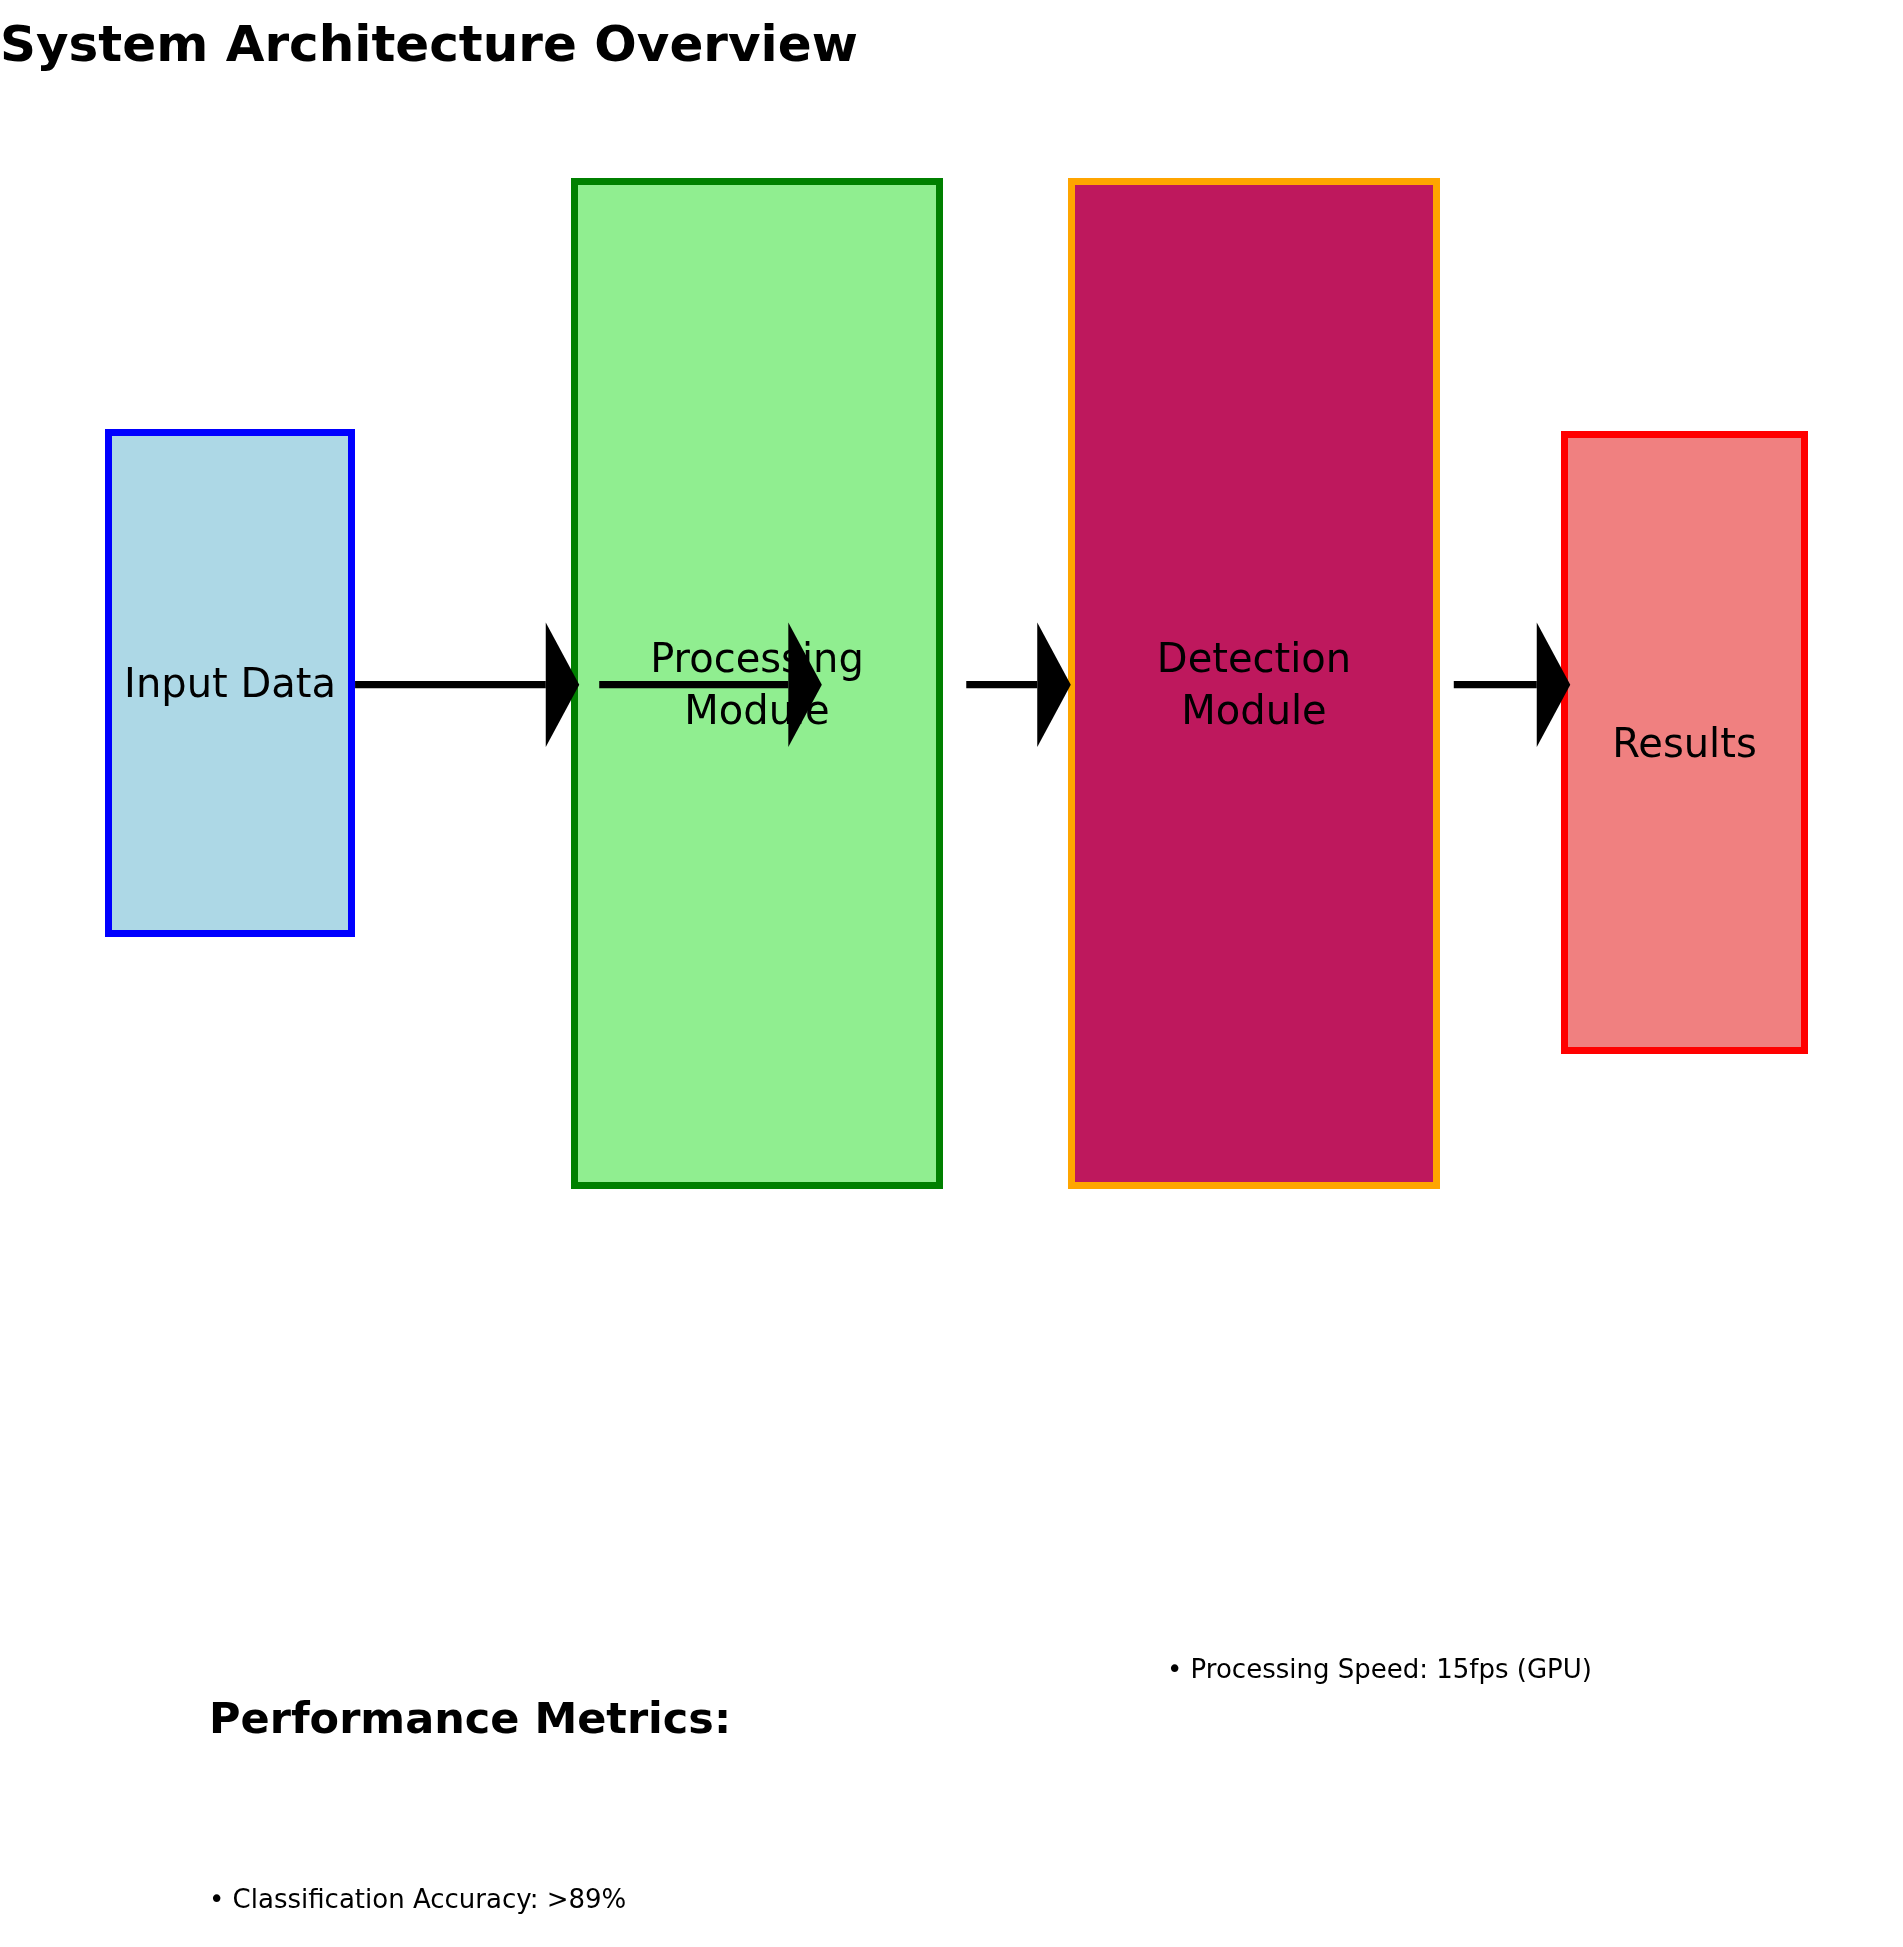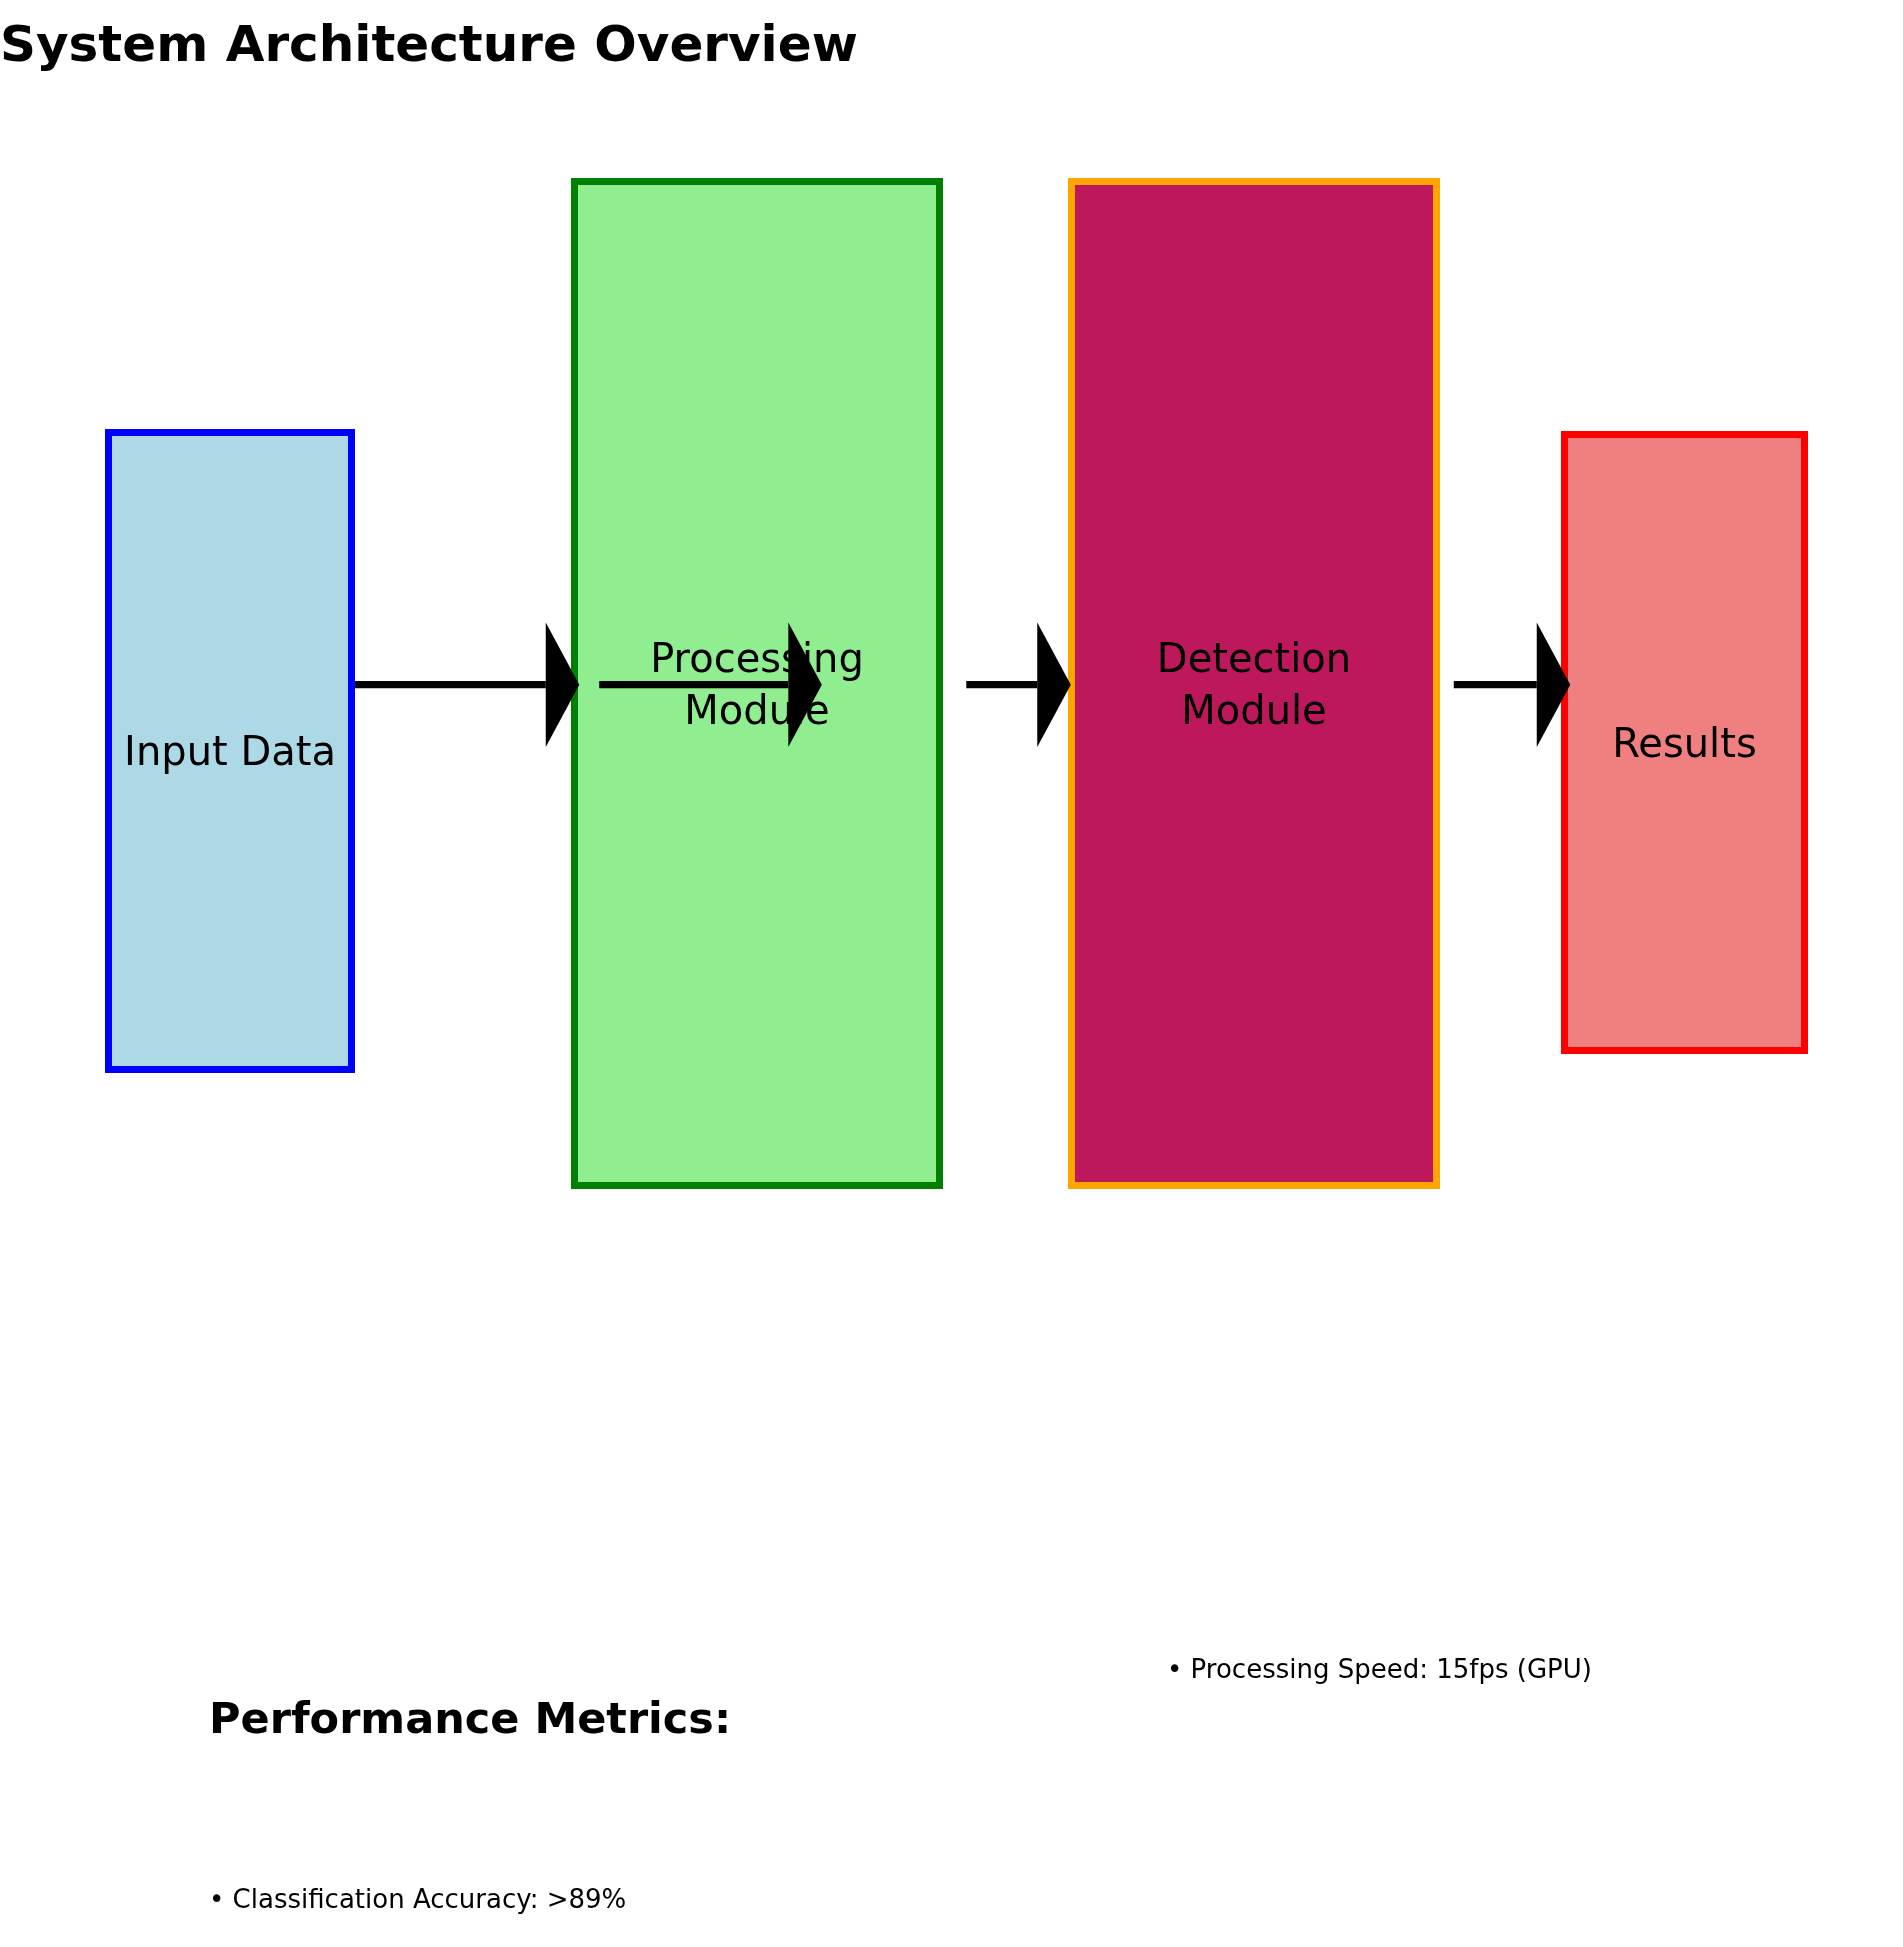--- a/index.html
+++ b/index.html
@@ -33,21 +33,21 @@
     display: flex;
     align-items: center;
     justify-content: center;
     text-align: center;
     font-size: 40px;
     line-height: 1.3;
   }
   .node .node-label {
     white-space: pre-line;
   }
-  #node-input      { left: 105px;  top: 429px; width: 250px; height: 644px; }
+  #node-input      { left: 105px;  top: 429px; width: 250px; height: 508px; }
   #node-processing { left: 571px;  top: 178px; width: 372px; height: 1011px; }
   #node-detection  { left: 1068px; top: 178px; width: 372px; height: 1011px; }
   #node-results    { left: 1561px; top: 431px; width: 247px; height: 623px; }
 
   svg.arrows {
     position: absolute;
     left: 0;
     top: 0;
     pointer-events: none;
   }

